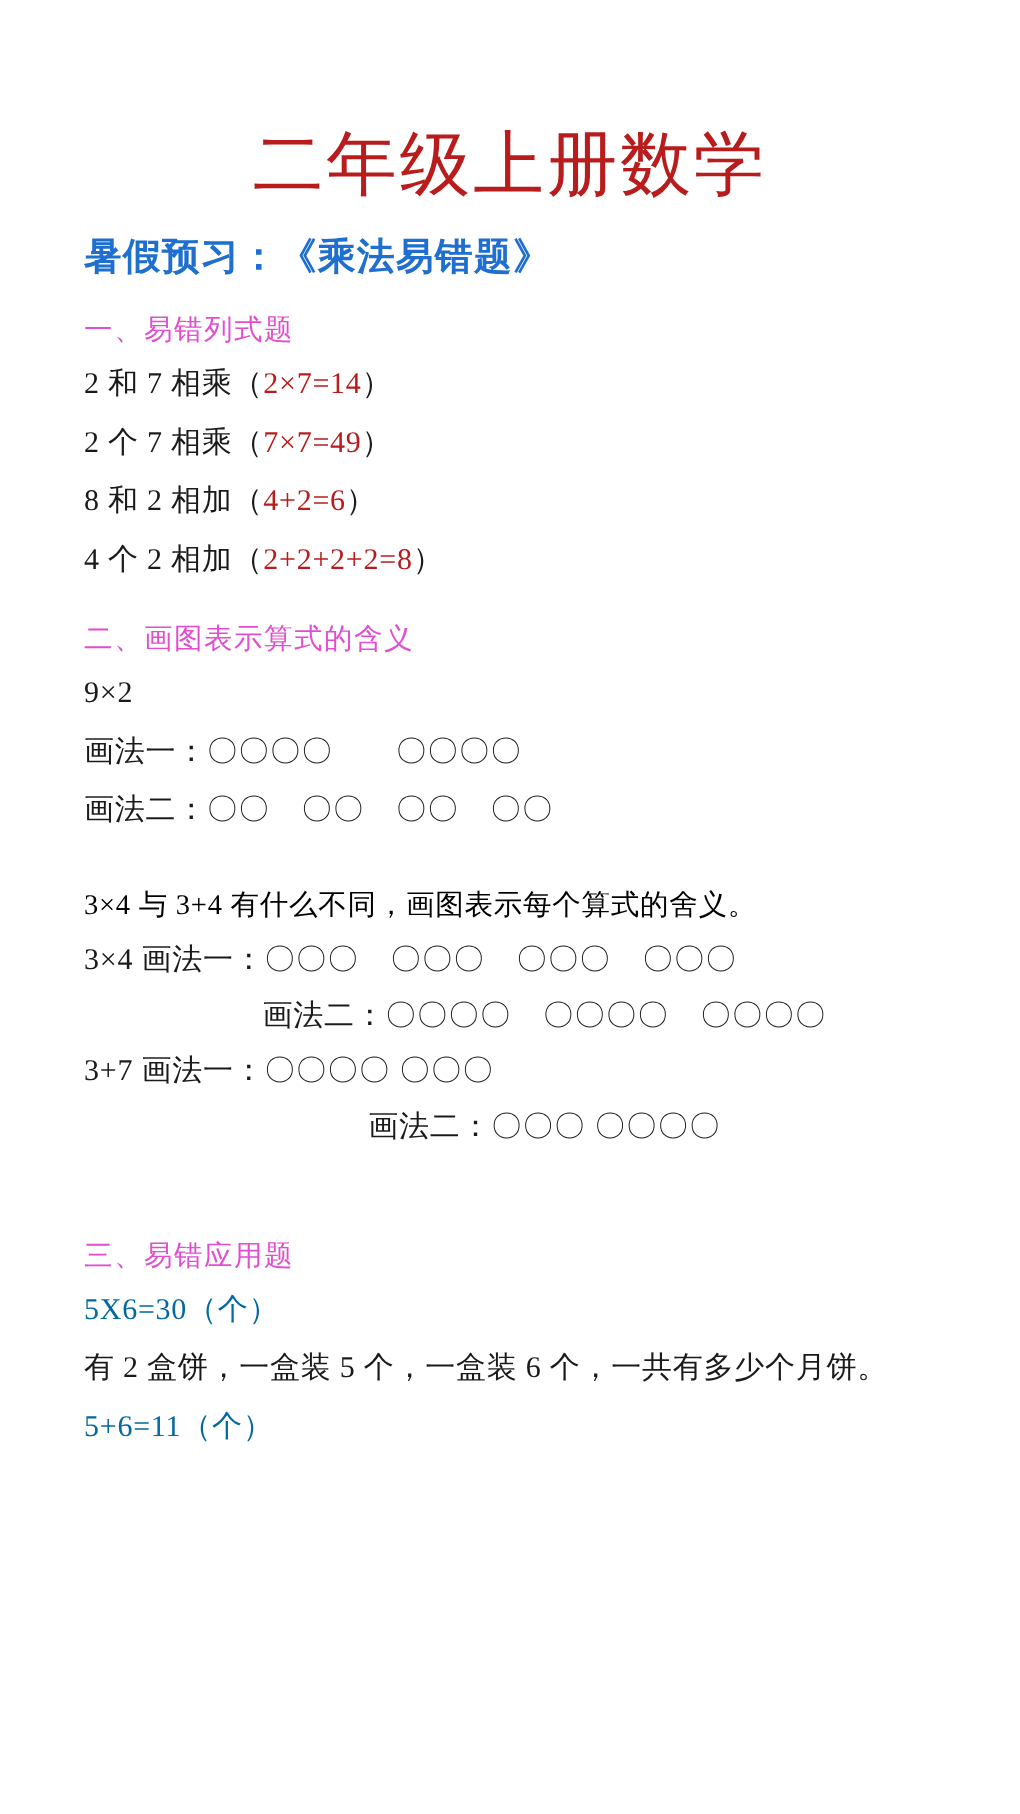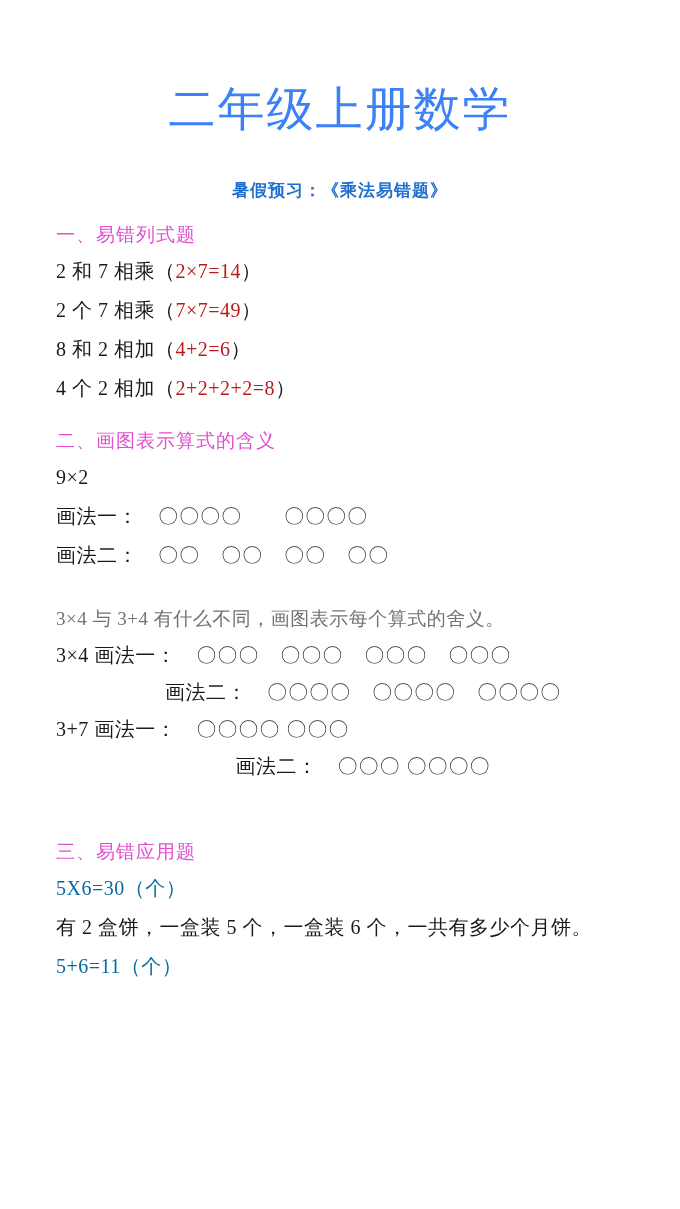--- a/index.html
+++ b/index.html
@@ -18,31 +18,30 @@
     position: relative;
     width: 680px;
     height: 1209px;
     box-sizing: border-box;
     padding: 0 56px;
   }
   .title {
     text-align: center;
     font-size: 47px;
     letter-spacing: 2px;
-    color: #3b82f6;
+    color: #b91c1c;
     margin: 78px 0 0 0;
     font-weight: 400;
     font-family: "Liberation Serif", "DejaVu Serif", serif;
   }
   .subtitle {
-    text-align: center;
-    font-size: 17px;
+    font-size: 25px;
     color: #1f6fd0;
     font-weight: bold;
-    margin: 38px 0 0 0;
+    margin: 13px 0 0 0;
     letter-spacing: 1px;
     font-family: "Liberation Sans", sans-serif;
   }
   .section-head {
     font-size: 19px;
     font-weight: normal;
     color: #e14fd0;
     margin: 20px 0 4px 0;
     letter-spacing: 1px;
     font-family: "Liberation Sans", sans-serif;
@@ -55,39 +54,38 @@
   }
   .line.tight {
     line-height: 1.85;
   }
   .red {
     color: #b91c1c;
     font-family: Liberation Serif, serif;
   }
   .green-line {
     font-size: 19px;
-    color: #737373;
+    color: #000000;
     line-height: 1.9;
     letter-spacing: 0.5px;
   }
   .indent {
     padding-left: 46px;
     text-align: center;
   }
   .gap-md { height: 26px; }
   .gap-lg { height: 34px; }
   .answer {
     font-size: 20px;
     color: #0369a1;
     line-height: 1.95;
     letter-spacing: 0.5px;
   }
   .circles {
     letter-spacing: 1px;
-    margin-left: 20px;
   }
 </style>
 </head>
 <body>
 
 <div class="page">
 
   <h1 class="title">二年级上册数学</h1>
   <div class="subtitle">暑假预习：《乘法易错题》</div>
 

